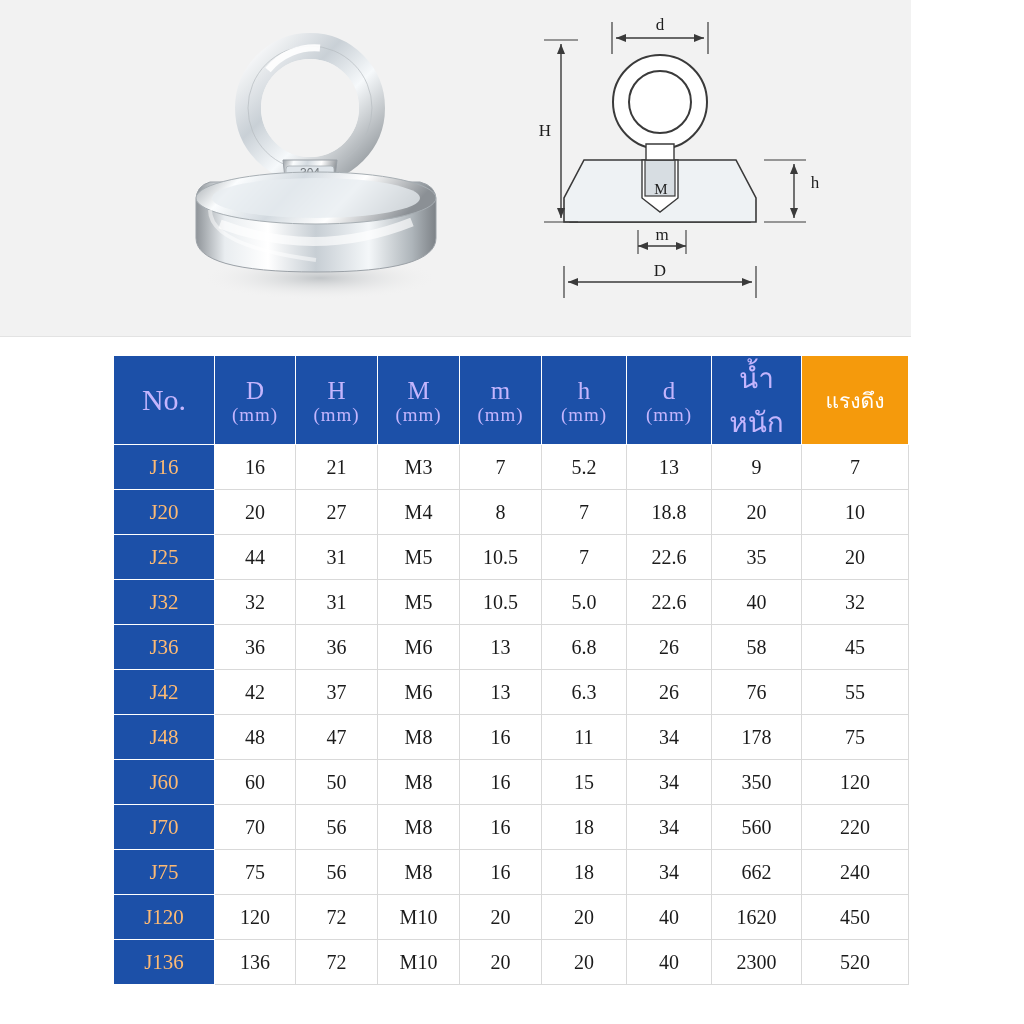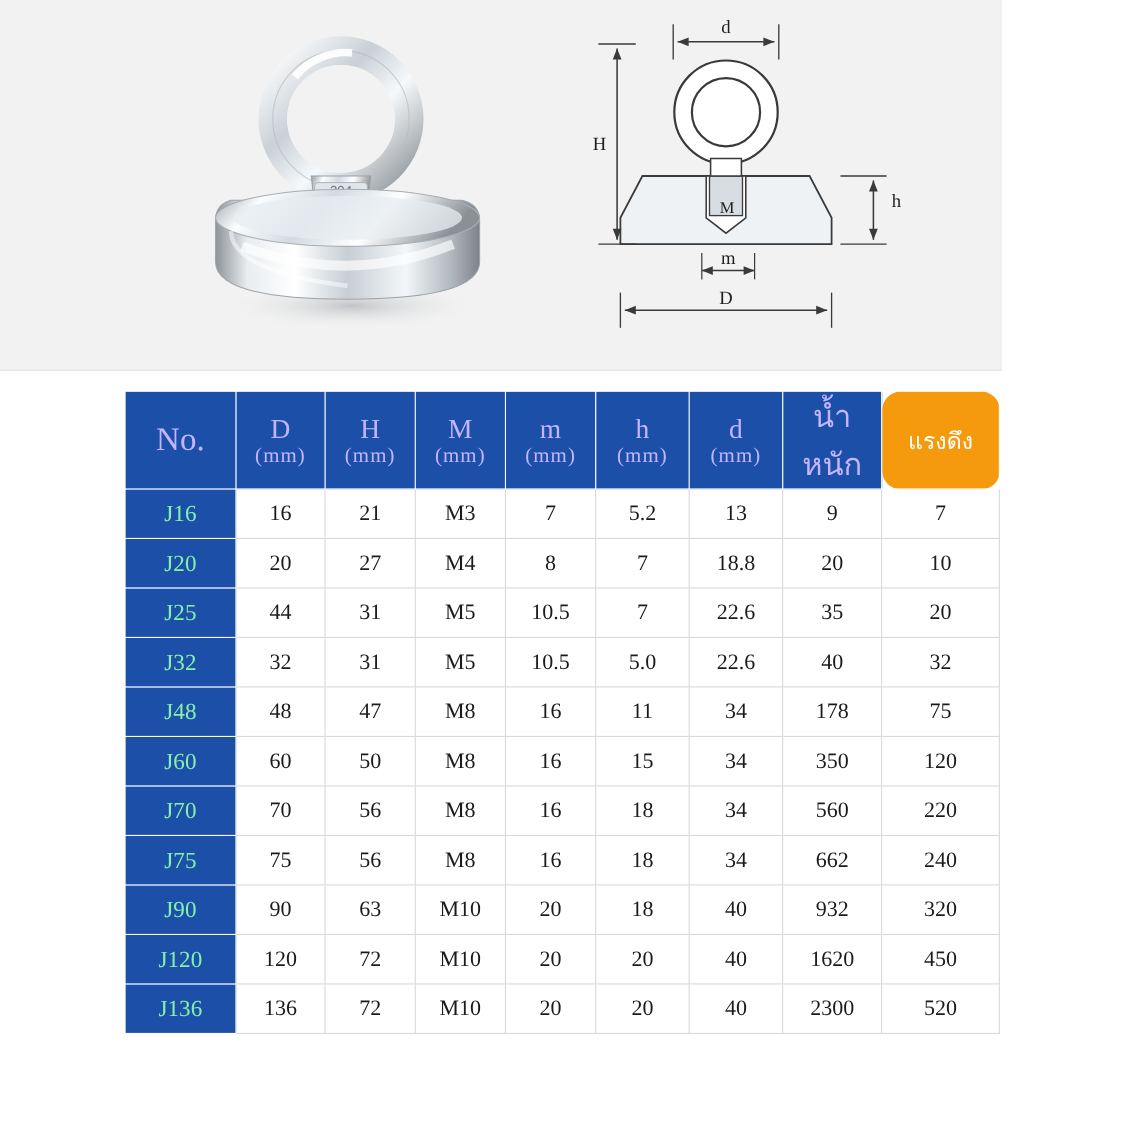--- a/index.html
+++ b/index.html
@@ -103,26 +103,25 @@
   }
   thead th.thai {
     font-size: 28px;
     font-family: "Liberation Sans", sans-serif;
   }
   thead th.accent {
     background: #f59a0c;
     color: #ffffff;
     font-size: 21px;
     font-family: Liberation Serif, serif;
-    border-radius: 17px;
   }
   tbody tr { height: 45px; }
   tbody td.name {
     background: #1c50a8;
-    color: #86efac;
+    color: #fdba74;
     font-size: 21px;
   }
   tbody td.val {
     background: #ffffff;
     color: #1b1b1b;
     font-size: 20px;
     border: 1px solid #d9d9d9;
   }
   tbody tr td.val:first-of-type { border-left: 1px solid #d9d9d9; }
 </style>
@@ -340,20 +339,42 @@
           <td class="val">32</td>
           <td class="val">31</td>
           <td class="val">M5</td>
           <td class="val">10.5</td>
           <td class="val">5.0</td>
           <td class="val">22.6</td>
           <td class="val">40</td>
           <td class="val">32</td>
         </tr>
         <tr>
+          <td class="name">J36</td>
+          <td class="val">36</td>
+          <td class="val">36</td>
+          <td class="val">M6</td>
+          <td class="val">13</td>
+          <td class="val">6.8</td>
+          <td class="val">26</td>
+          <td class="val">58</td>
+          <td class="val">45</td>
+        </tr>
+        <tr>
+          <td class="name">J42</td>
+          <td class="val">42</td>
+          <td class="val">37</td>
+          <td class="val">M6</td>
+          <td class="val">13</td>
+          <td class="val">6.3</td>
+          <td class="val">26</td>
+          <td class="val">76</td>
+          <td class="val">55</td>
+        </tr>
+        <tr>
           <td class="name">J48</td>
           <td class="val">48</td>
           <td class="val">47</td>
           <td class="val">M8</td>
           <td class="val">16</td>
           <td class="val">11</td>
           <td class="val">34</td>
           <td class="val">178</td>
           <td class="val">75</td>
         </tr>
@@ -384,31 +405,20 @@
           <td class="val">75</td>
           <td class="val">56</td>
           <td class="val">M8</td>
           <td class="val">16</td>
           <td class="val">18</td>
           <td class="val">34</td>
           <td class="val">662</td>
           <td class="val">240</td>
         </tr>
         <tr>
-          <td class="name">J90</td>
-          <td class="val">90</td>
-          <td class="val">63</td>
-          <td class="val">M10</td>
-          <td class="val">20</td>
-          <td class="val">18</td>
-          <td class="val">40</td>
-          <td class="val">932</td>
-          <td class="val">320</td>
-        </tr>
-        <tr>
           <td class="name">J120</td>
           <td class="val">120</td>
           <td class="val">72</td>
           <td class="val">M10</td>
           <td class="val">20</td>
           <td class="val">20</td>
           <td class="val">40</td>
           <td class="val">1620</td>
           <td class="val">450</td>
         </tr>

